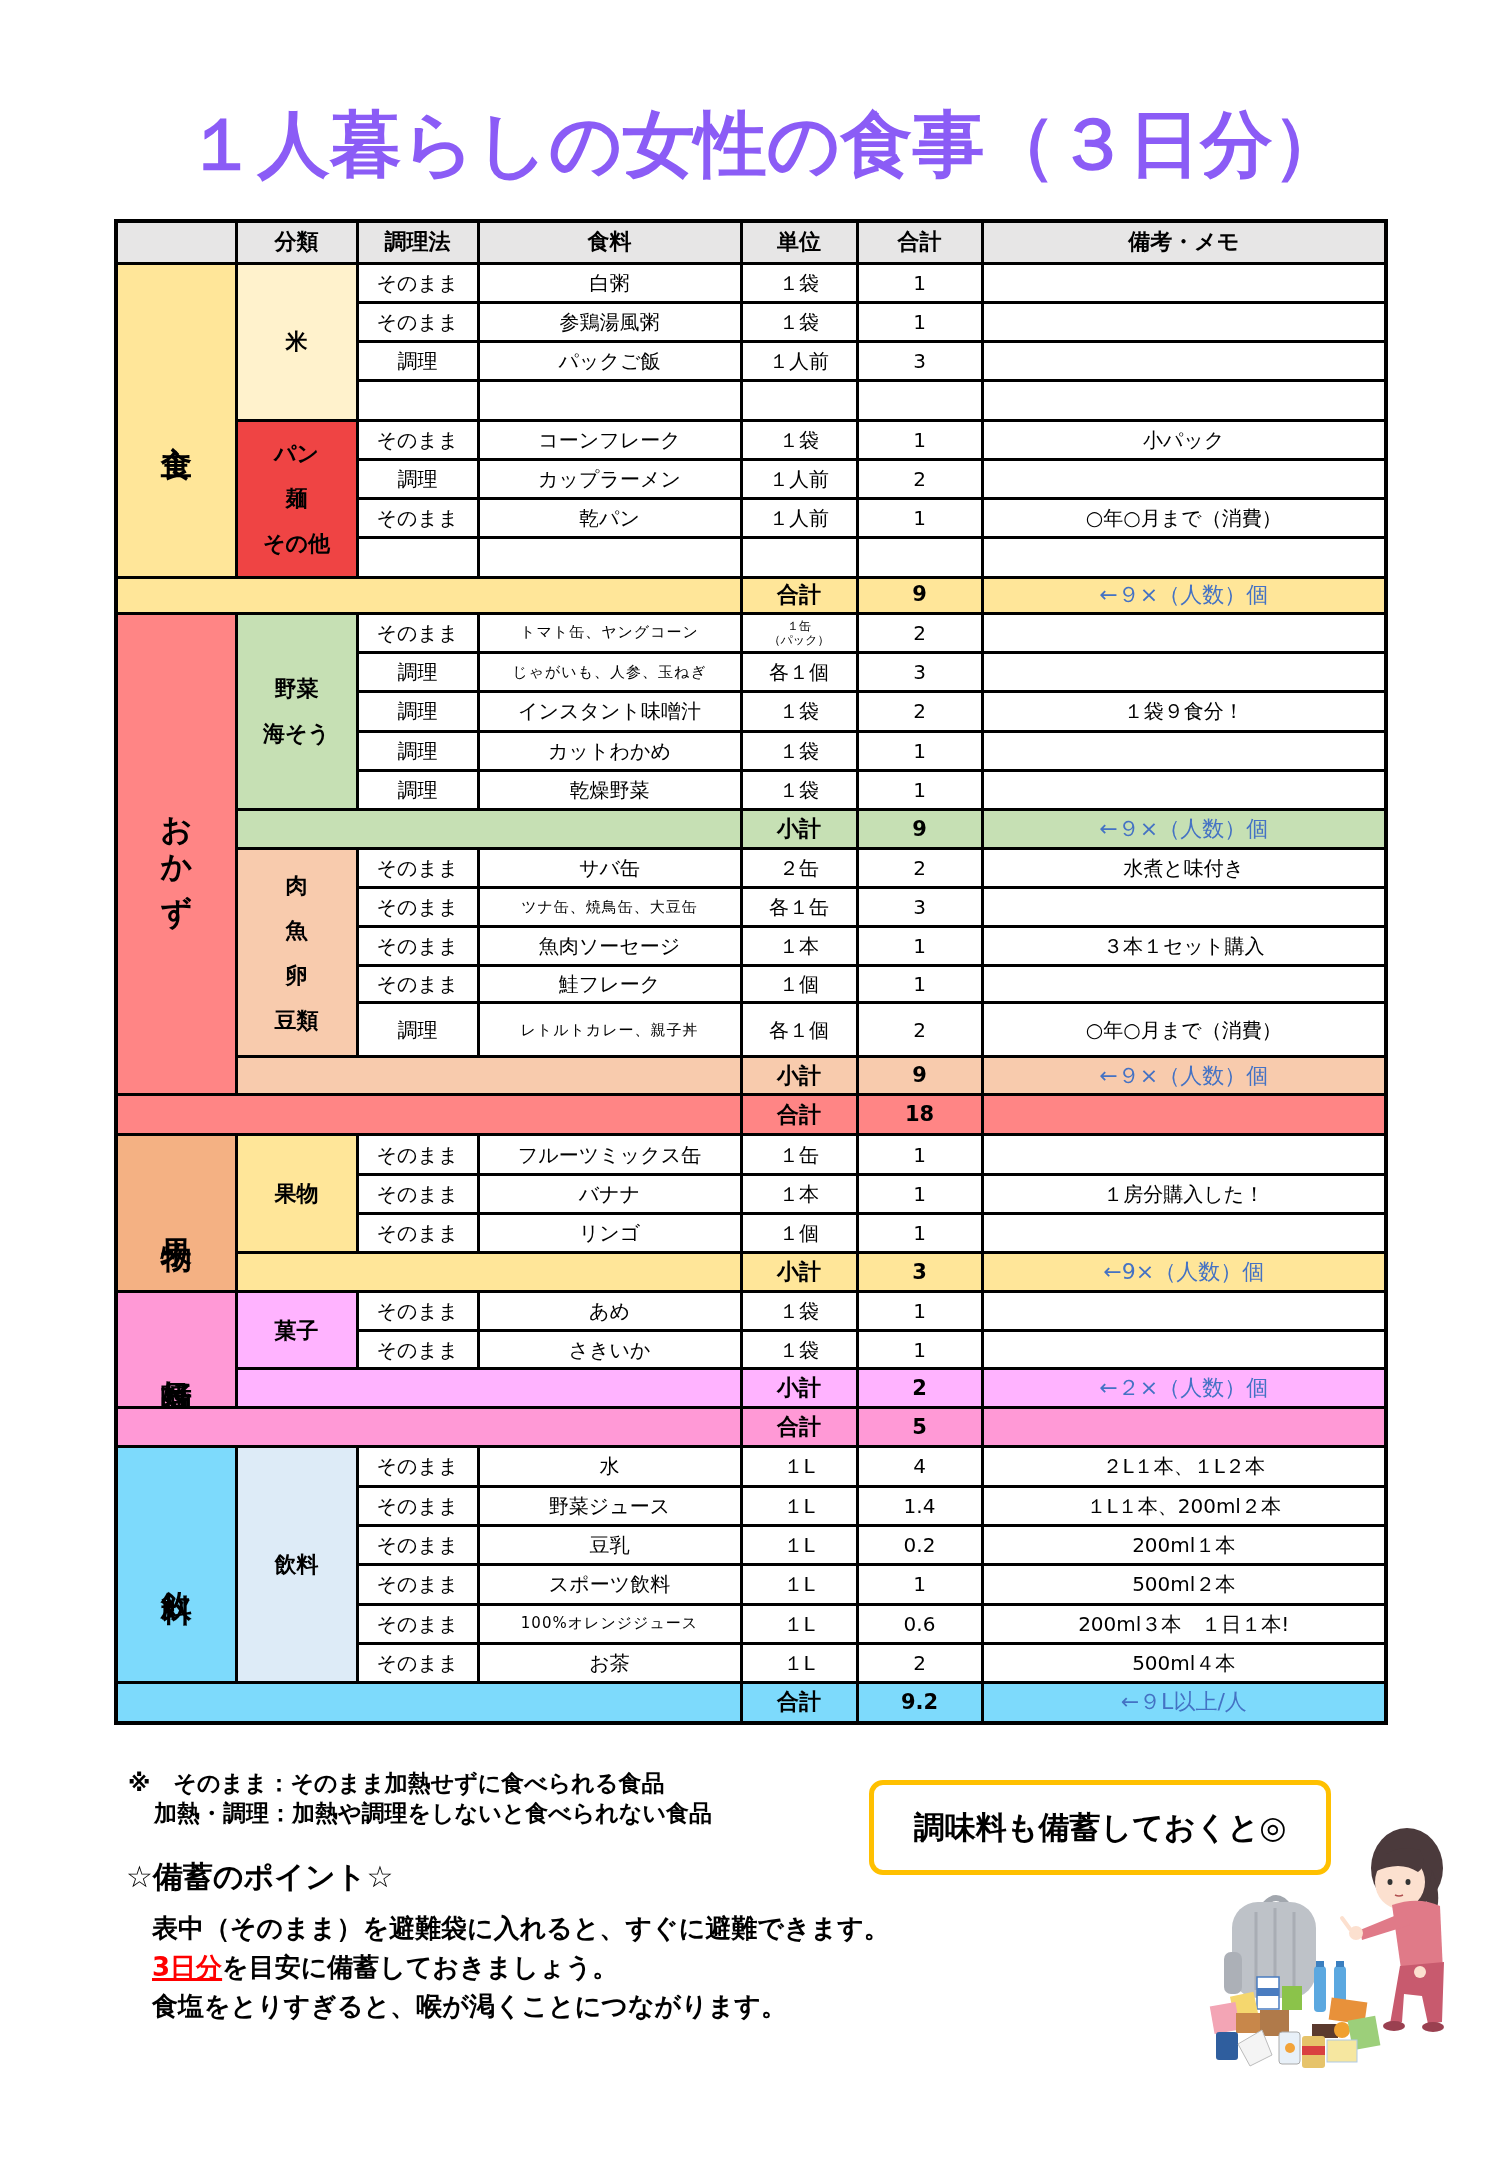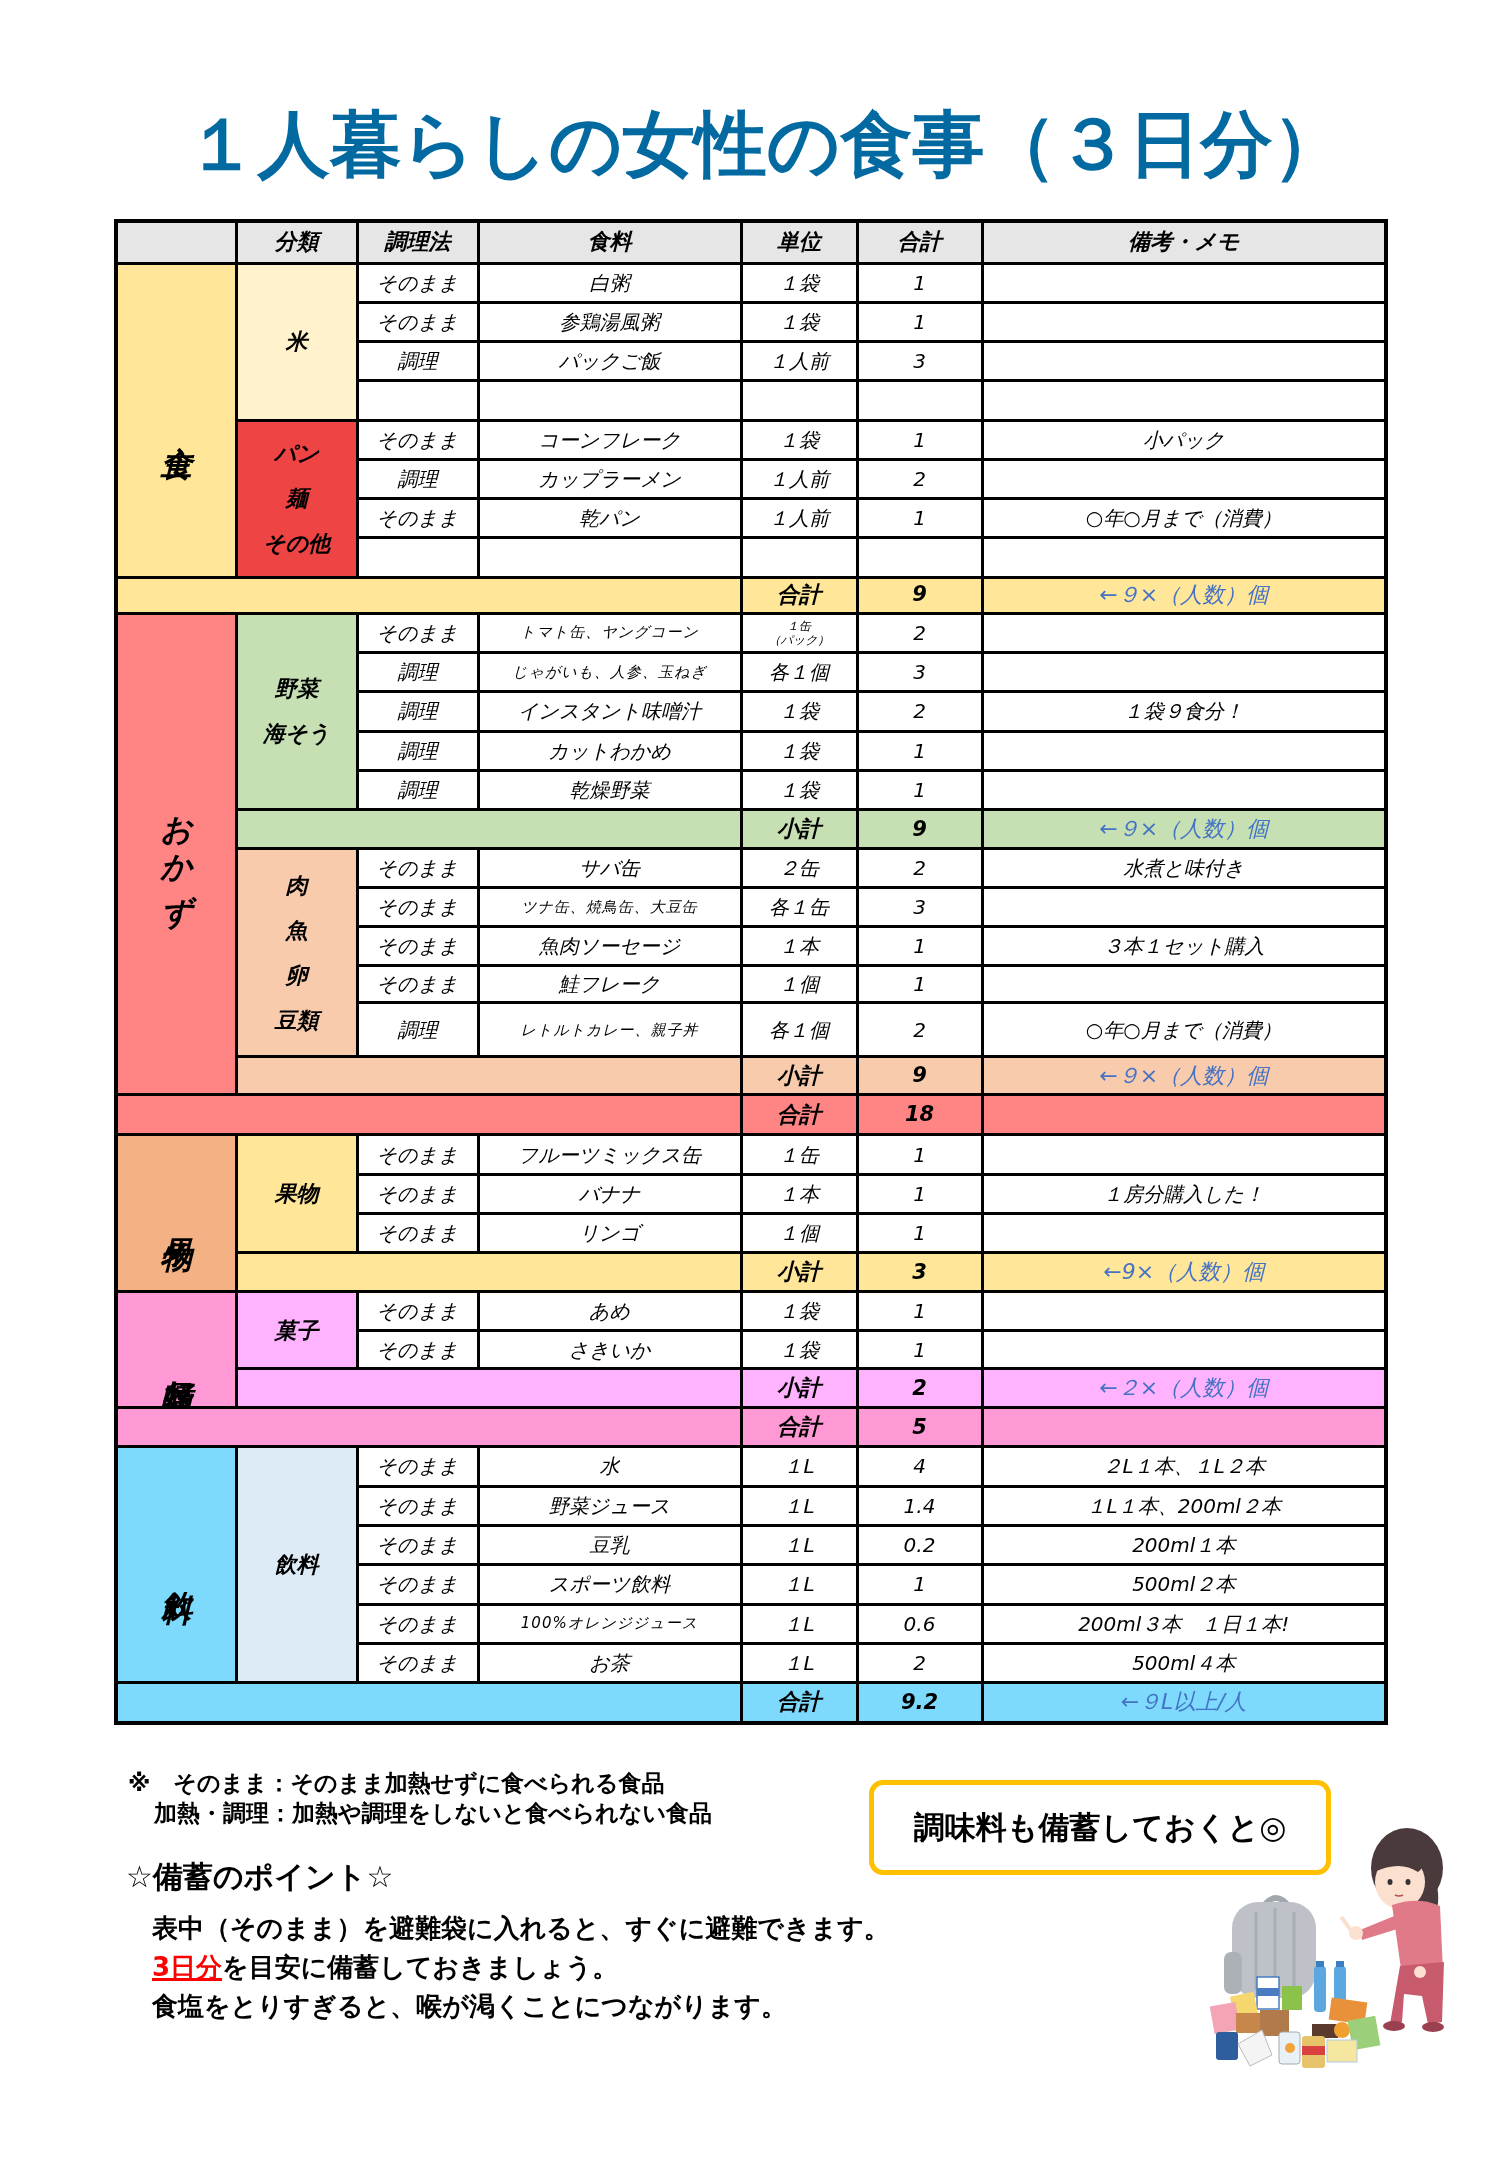--- a/index.html
+++ b/index.html
@@ -1,22 +1,22 @@
 <!DOCTYPE html>
 <html><head>
 <meta charset="utf-8">
 <style>
   html, body { margin:0; padding:0; background:#ffffff; }
   #page { position:relative; width:1500px; height:2167px; background:#ffffff; overflow:hidden;
           font-family:"DejaVu Sans", sans-serif; color:#000; }
   .title { position:absolute; left:170px; top:96px; width:1190px; height:96px; line-height:96px;
-           text-align:center; font-size:72px; font-weight:bold; color:#0369a1; white-space:nowrap;
+           text-align:center; font-size:72px; font-weight:bold; color:#8b5cf6; white-space:nowrap;
            font-family:"DejaVu Sans", sans-serif; }
   table.food { position:absolute; left:114px; top:219px; width:1274px; border-collapse:collapse;
-               table-layout:fixed; border:4px solid #000;font-style:italic; }
+               table-layout:fixed; border:4px solid #000; }
   table.food td, table.food th { border:3px solid #000; padding:0; text-align:center; vertical-align:middle;
                font-size:20px; line-height:1.1; white-space:nowrap; overflow:hidden; color:#000; font-weight:normal;
                font-family:"DejaVu Sans", sans-serif; }
   table.food th { font-weight:bold; font-size:22px; }
   tr.head { background:#E7E6E6; }
   td.c3, td.c4, td.c5, td.c6, td.c7 { background:#ffffff; }
   tr.subtotal td, tr.total td { background:transparent; }
   .main-label { display:inline-block; writing-mode:vertical-rl; text-orientation:upright;
                 font-size:31px; font-weight:bold; letter-spacing:3px; line-height:1; }
   .sub-line { display:block; font-size:22px; font-weight:bold; line-height:45px; }

